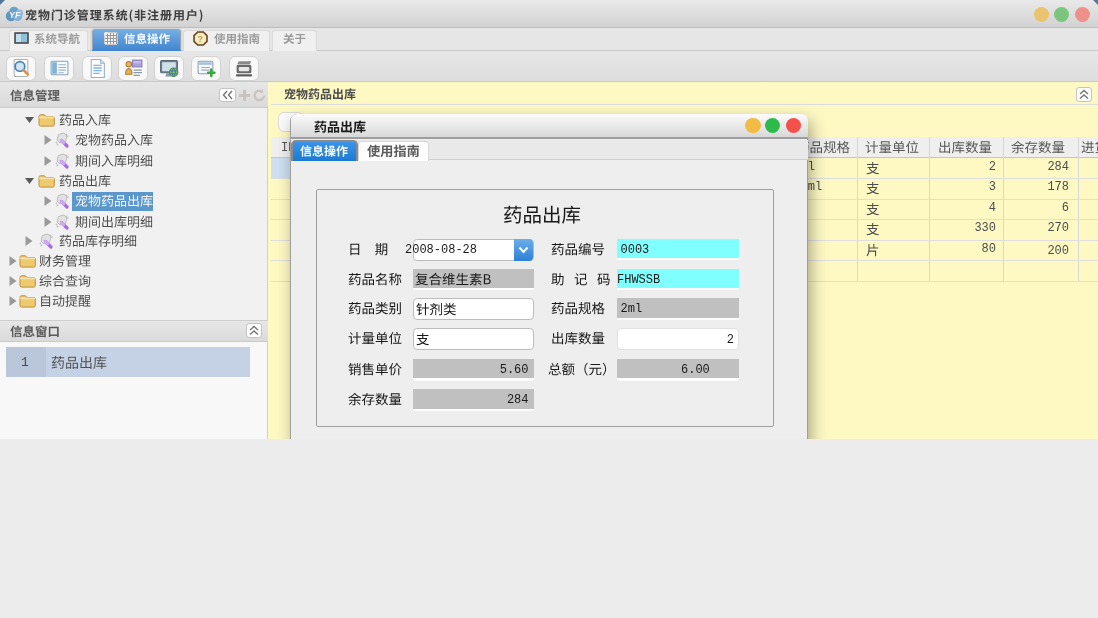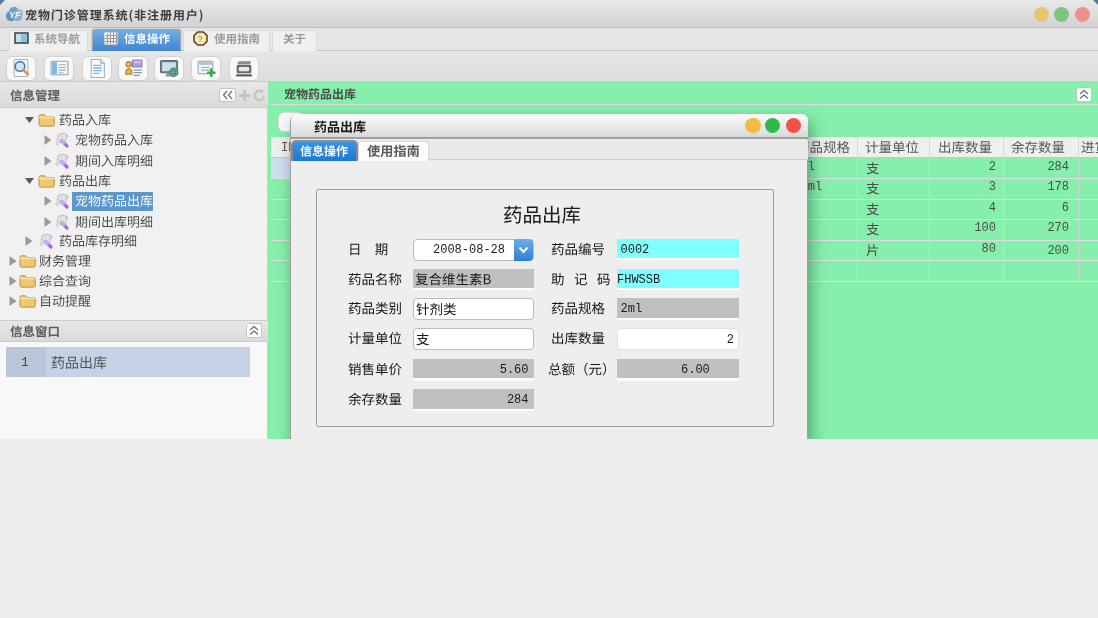--- a/index.html
+++ b/index.html
@@ -1,17 +1,17 @@
 <!DOCTYPE html>
 <html><head><meta charset="utf-8"><title>宠物门诊管理系统</title>
 <style>
 *{margin:0;padding:0;box-sizing:border-box}
 html,body{width:1098px;height:618px;overflow:hidden}
 body{font-family:"Liberation Sans",sans-serif;background:#ececec}
-#app{position:relative;width:1098px;height:439px;overflow:hidden;background:#86efac}
+#app{position:relative;width:1098px;height:439px;overflow:hidden;background:#fef9c3}
 .abs{position:absolute}
 .tr{position:absolute}
 .mono{position:absolute;font-family:"Liberation Mono",monospace;color:#1a1a1a;font-size:12px;white-space:pre}
 .chev{position:absolute;background:#fdfdfd;border:1px solid #c4c4c4;border-radius:3px}
 .corner{position:absolute;width:0;height:0;border-style:solid}
 </style></head>
 <body>
 <div id="app">
     <svg width="0" height="0" style="position:absolute">
       <defs>
@@ -702,21 +702,21 @@
         <use href="#r652f" x="0"></use>
       </g>
     </svg>
     <div class="mono" style="left:988.8px;top:200.8px;color:#4c4c4c">4</div>
     <div class="mono" style="left:1061.8px;top:200.8px;color:#4c4c4c">6</div>
     <svg class="tr" style="left:865.5px;top:219.2px" width="13.5" height="20.2">
       <g fill="#4c4c4c" transform="translate(0,15.25) scale(0.013500,-0.013500)">
         <use href="#r652f" x="0"></use>
       </g>
     </svg>
-    <div class="mono" style="left:974.4px;top:221.3px;color:#4c4c4c">100</div>
+    <div class="mono" style="left:974.4px;top:221.3px;color:#4c4c4c">330</div>
     <div class="mono" style="left:1047.4px;top:221.3px;color:#4c4c4c">270</div>
     <svg class="tr" style="left:865.5px;top:239.7px" width="13.5" height="20.2">
       <g fill="#4c4c4c" transform="translate(0,15.25) scale(0.013500,-0.013500)">
         <use href="#r7247" x="0"></use>
       </g>
     </svg>
     <div class="mono" style="left:981.6px;top:241.8px;color:#4c4c4c">80</div>
     <div class="mono" style="left:1047.4px;top:244px;color:#4c4c4c">200</div>
     <div class="abs" style="left:270.5px;top:527px;width:827.5px;height:1px;background:#d8d8d8"></div>
     <svg class="abs" style="left:282px;top:536px" width="14" height="14" viewBox="0 0 14 14">
@@ -841,32 +841,32 @@
       <g fill="#1a1a1a" transform="translate(0,15.25) scale(0.013500,-0.013500)">
         <use href="#r65e5" x="0"></use>
         <use href="#r671f" x="1978"></use>
       </g>
     </svg>
     <div class="abs" style="left:412.5px;top:238.8px;width:121px;height:21.8px;background:#fff;border:1px solid #bcbcbc;border-radius:4px"></div>
     <div class="abs" style="left:514.2px;top:238.8px;width:18.8px;height:21.8px;background:linear-gradient(#6aaeea,#2e7fd6);border-radius:0 4px 4px 0"></div>
     <svg class="abs" style="left:518px;top:246.3px" width="11" height="8">
       <path d="M1.5 1.5L5.5 6L9.5 1.5" stroke="#fff" stroke-width="2" fill="none"></path>
     </svg>
-    <div class="mono" style="left:433px;top:243.3px">2008-08-28</div>
+    <div class="mono" style="left:405px;top:243.3px">2008-08-28</div>
     <svg class="tr" style="left:551.0px;top:238.7px" width="54.0" height="20.2">
       <g fill="#1a1a1a" transform="translate(0,15.25) scale(0.013500,-0.013500)">
         <use href="#r836f" x="0"></use>
         <use href="#r54c1" x="1000"></use>
         <use href="#r7f16" x="2000"></use>
         <use href="#r53f7" x="3000"></use>
       </g>
     </svg>
     <div class="abs" style="left:616.5px;top:238.8px;width:122px;height:19.5px;background:#80ffff"></div>
     <div class="abs" style="left:616.5px;top:258.3px;width:122px;height:2.2px;background:#fdfdfd;border-radius:0 0 3px 3px"></div>
-    <div class="mono" style="left:620.5px;top:242.8px">0002</div>
+    <div class="mono" style="left:620.5px;top:242.8px">0003</div>
     <svg class="tr" style="left:348.0px;top:268.5px" width="54.0" height="20.2">
       <g fill="#1a1a1a" transform="translate(0,15.25) scale(0.013500,-0.013500)">
         <use href="#r836f" x="0"></use>
         <use href="#r54c1" x="1000"></use>
         <use href="#r540d" x="2000"></use>
         <use href="#r79f0" x="3000"></use>
       </g>
     </svg>
     <div class="abs" style="left:412.5px;top:268.6px;width:121px;height:19.5px;background:#c0c0c0"></div>
     <div class="abs" style="left:412.5px;top:288.1px;width:121px;height:2.2px;background:#fdfdfd;border-radius:0 0 3px 3px"></div>

